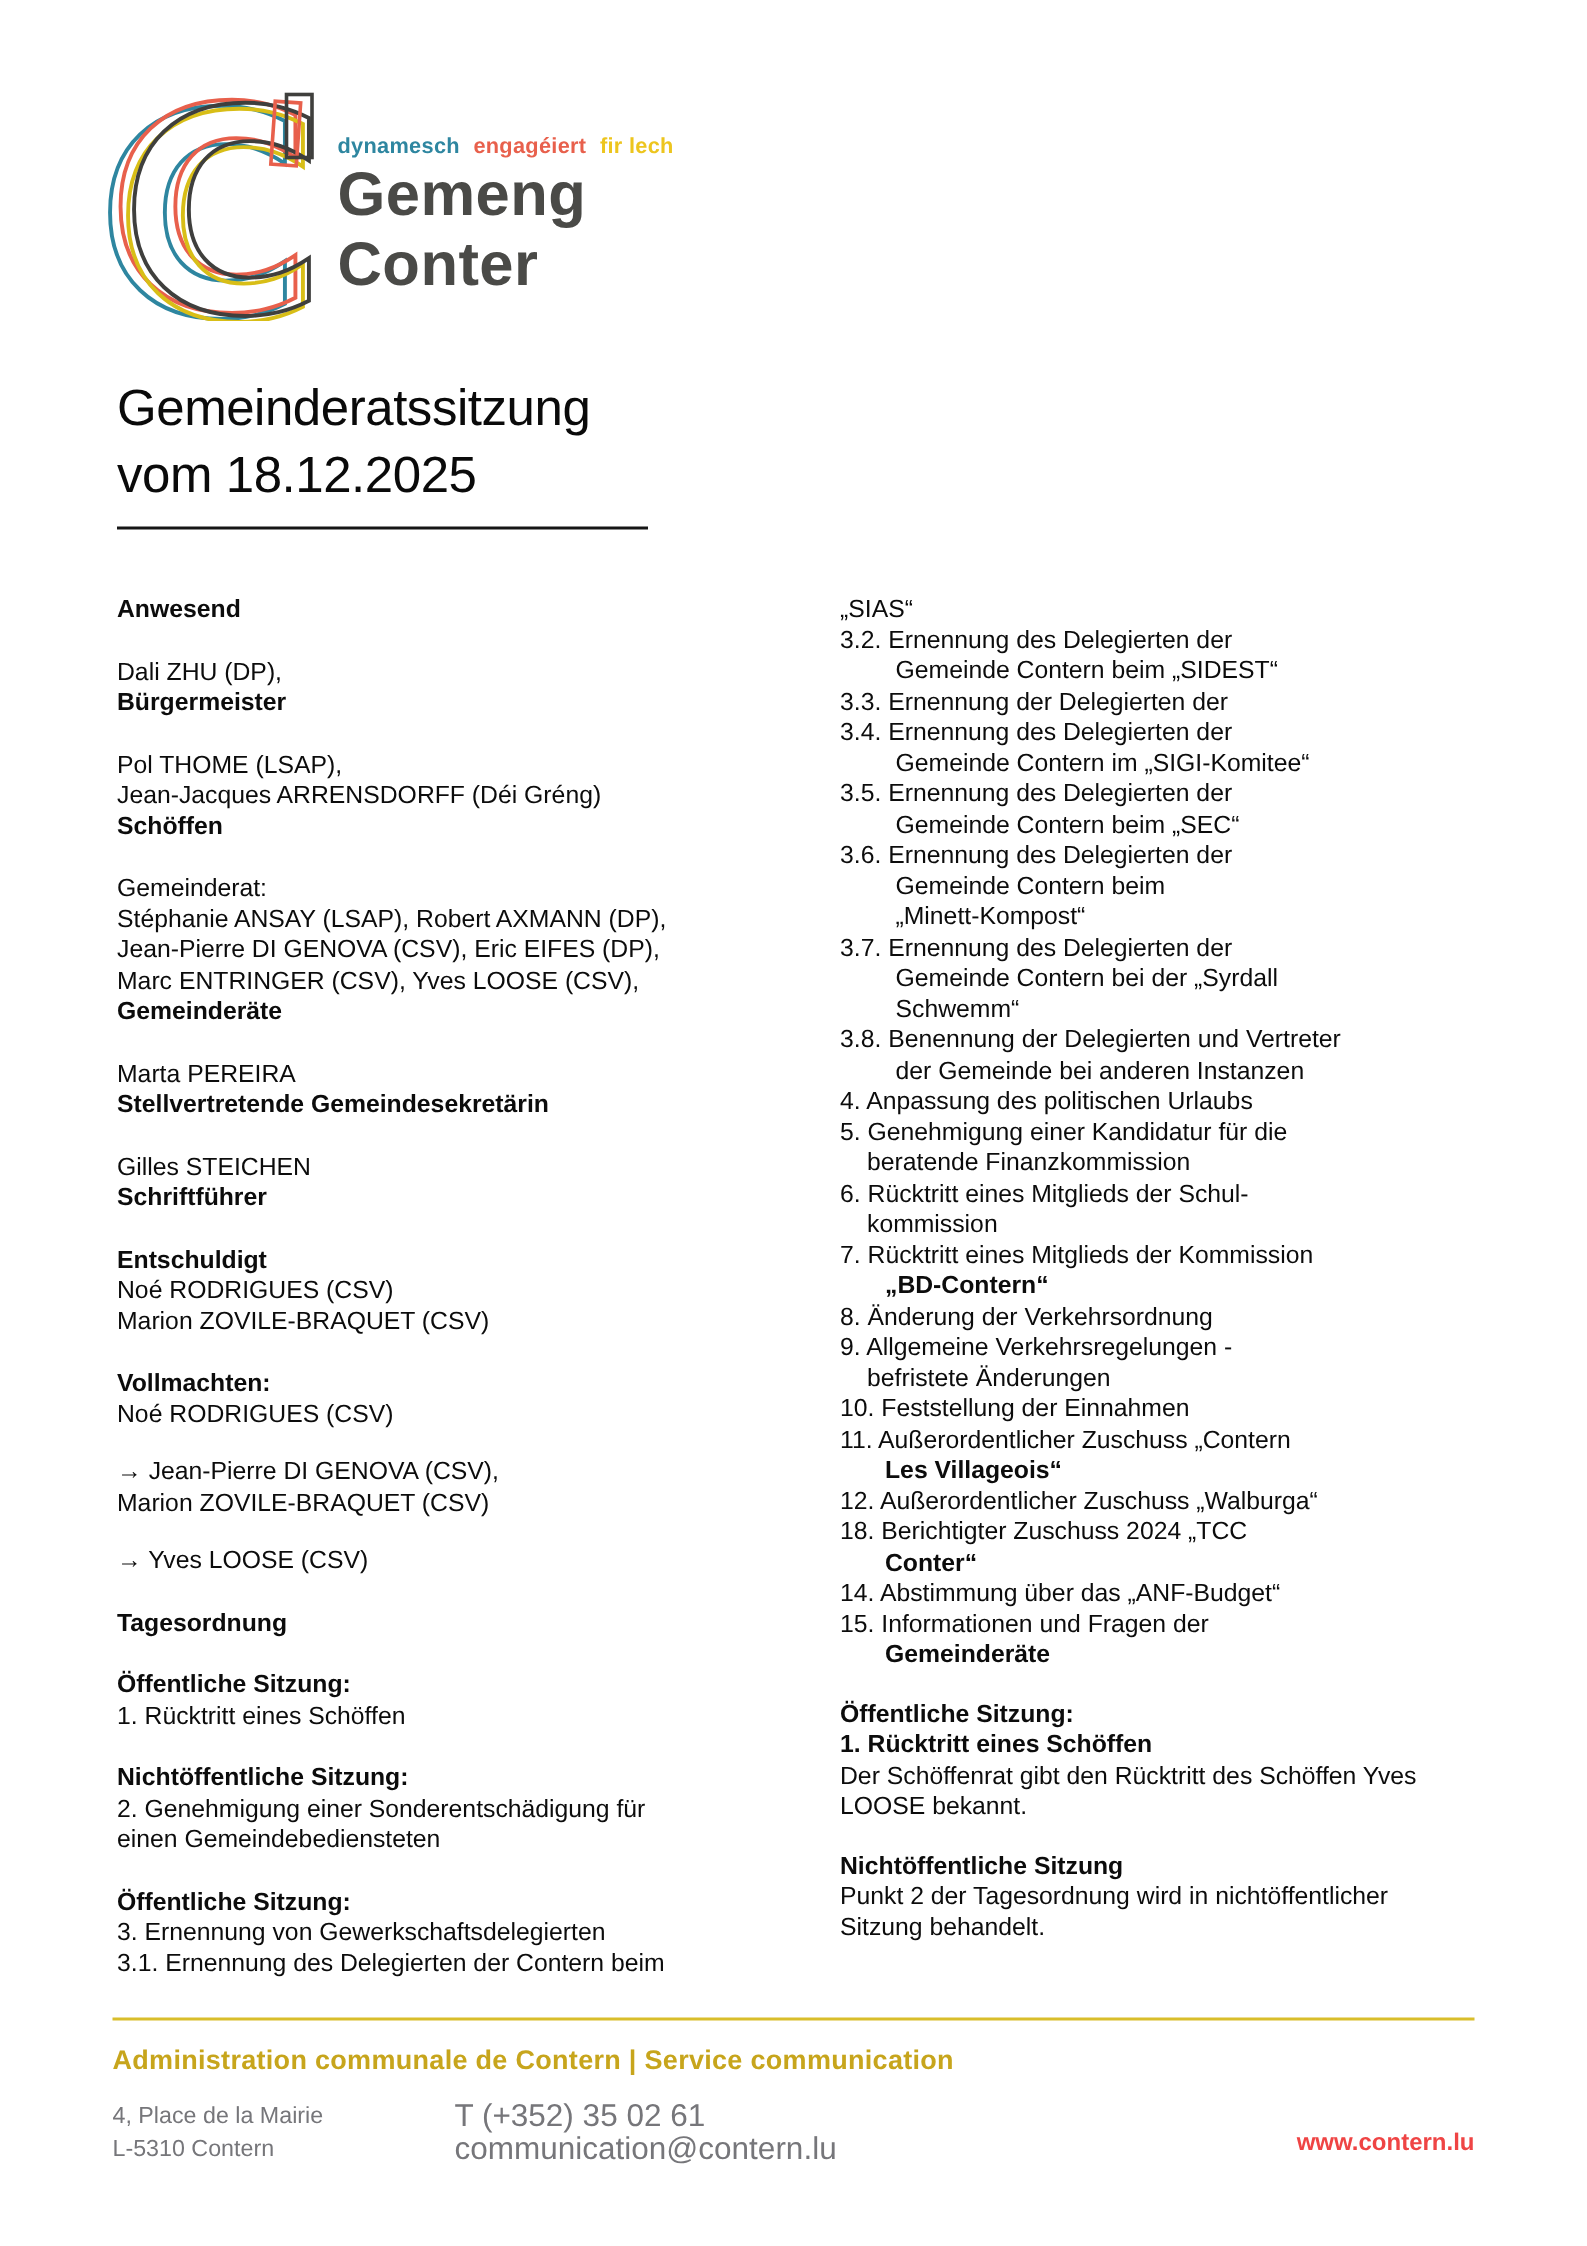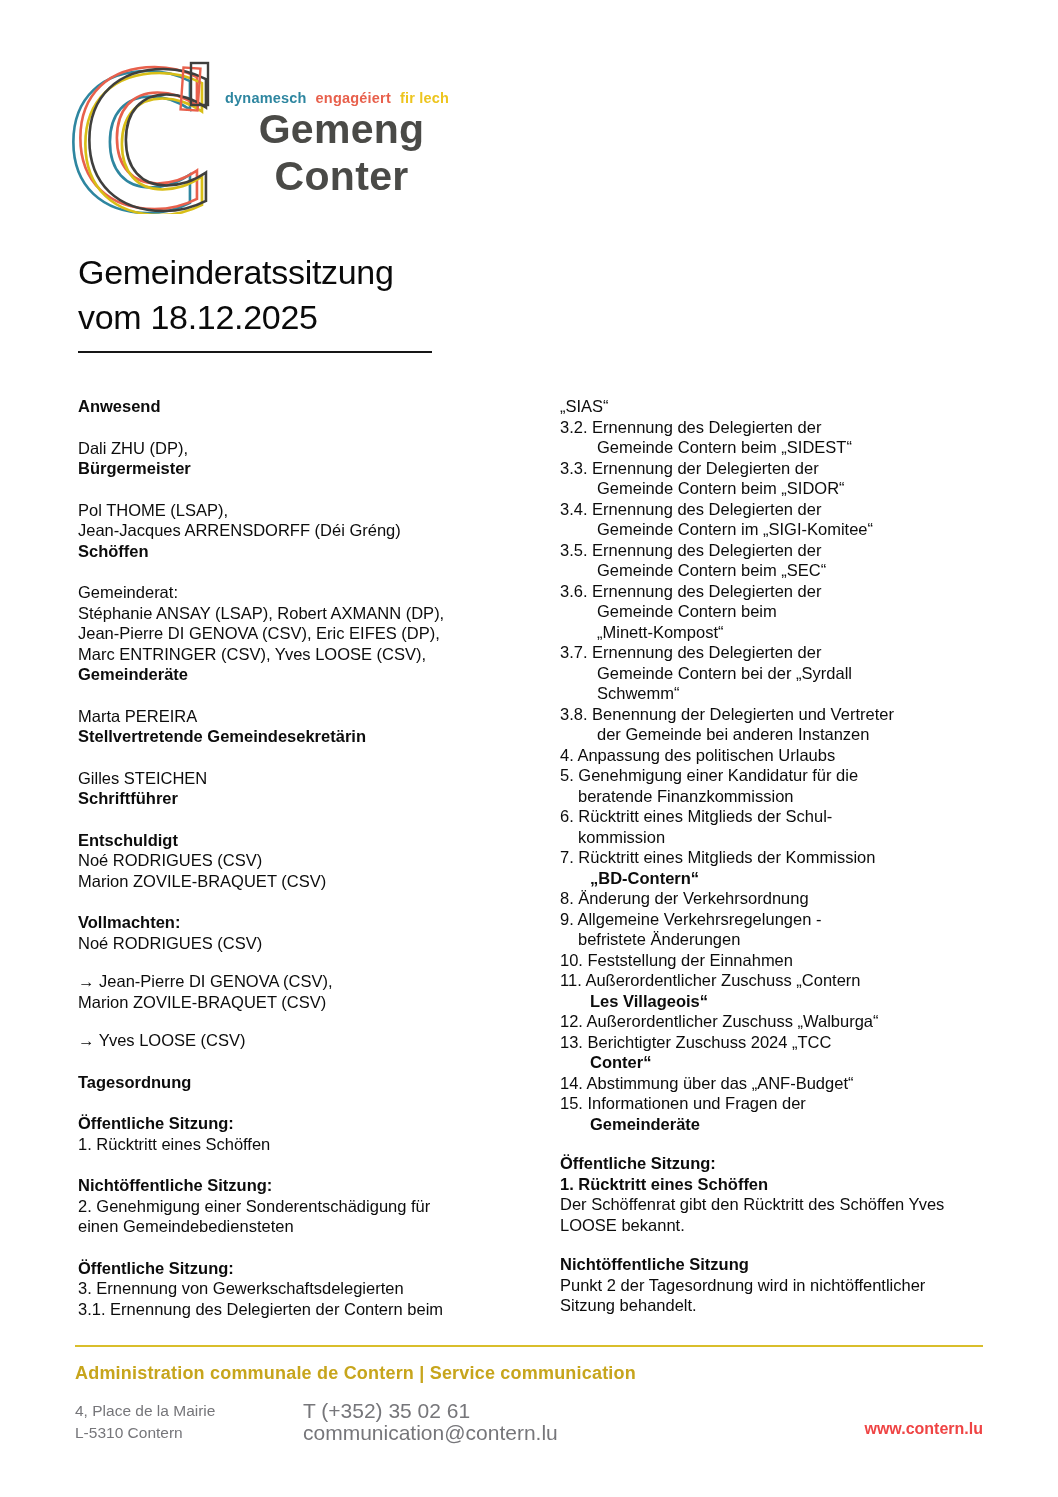--- a/index.html
+++ b/index.html
@@ -5,21 +5,21 @@
   html,body{margin:0;padding:0;background:#ffffff;}
   .page{position:relative;width:1058px;height:1497px;background:#ffffff;overflow:hidden;
         font-family:"Liberation Sans",sans-serif;color:#0c0c0c;}
 
   
   .logo-c{position:absolute;left:72px;top:60px;}
   .logo-text{position:absolute;left:225px;top:90px;}
   .tagline{font-size:14.5px;font-weight:bold;letter-spacing:.2px;white-space:nowrap;}
   .tagline span{margin-right:9px;}
   .tg1{color:#2E86A0;} .tg2{color:#E8604C;} .tg3{color:#EDC51E;}
-  .brand{font-size:41px;font-weight:bold;color:#4A4A47;line-height:47px;letter-spacing:.3px;text-align:center;}
+  .brand{font-size:41px;font-weight:bold;color:#4A4A47;line-height:47px;letter-spacing:.3px;}
 
   
   .title{position:absolute;left:78px;top:250px;font-size:34px;font-weight:normal;
          line-height:45px;letter-spacing:-.3px;color:#0a0a0a;white-space:nowrap;}
   .title-divider{position:absolute;left:78px;top:351px;width:354px;border-top:2px solid #161616;}
 
   
   .col{position:absolute;top:396px;font-size:16.5px;line-height:20.5px;}
   .col-left{left:78px;width:412px;}
   .col-right{left:560px;width:440px;}
@@ -133,21 +133,20 @@
       <div class="line">3.1. Ernennung des Delegierten der Contern beim</div>
     </div>
   </div>
 
   <div class="col col-right">
     <div class="block">
       <div class="line">„SIAS“</div>
       <div class="line">3.2. Ernennung des Delegierten der</div>
       <div class="line ind-a">Gemeinde Contern beim „SIDEST“</div>
       <div class="line">3.3. Ernennung der Delegierten der</div>
-      <div class="line ind-a">Gemeinde Contern beim „SIDOR“</div>
       <div class="line">3.4. Ernennung des Delegierten der</div>
       <div class="line ind-a">Gemeinde Contern im „SIGI-Komitee“</div>
       <div class="line">3.5. Ernennung des Delegierten der</div>
       <div class="line ind-a">Gemeinde Contern beim „SEC“</div>
       <div class="line">3.6. Ernennung des Delegierten der</div>
       <div class="line ind-a">Gemeinde Contern beim</div>
       <div class="line ind-a">„Minett-Kompost“</div>
       <div class="line">3.7. Ernennung des Delegierten der</div>
       <div class="line ind-a">Gemeinde Contern bei der „Syrdall</div>
       <div class="line ind-a">Schwemm“</div>
@@ -160,21 +159,21 @@
       <div class="line ind-b">kommission</div>
       <div class="line">7. Rücktritt eines Mitglieds der Kommission</div>
       <div class="line ind-c">„BD-Contern“</div>
       <div class="line">8. Änderung der Verkehrsordnung</div>
       <div class="line">9. Allgemeine Verkehrsregelungen -</div>
       <div class="line ind-b">befristete Änderungen</div>
       <div class="line">10. Feststellung der Einnahmen</div>
       <div class="line">11. Außerordentlicher Zuschuss „Contern</div>
       <div class="line ind-c">Les Villageois“</div>
       <div class="line">12. Außerordentlicher Zuschuss „Walburga“</div>
-      <div class="line">13. Berichtigter Zuschuss 2024 „TCC</div>
+      <div class="line">18. Berichtigter Zuschuss 2024 „TCC</div>
       <div class="line ind-c">Conter“</div>
       <div class="line">14. Abstimmung über das „ANF-Budget“</div>
       <div class="line">15. Informationen und Fragen der</div>
       <div class="line ind-c">Gemeinderäte</div>
     </div>
     <div class="block">
       <div class="line b">Öffentliche Sitzung:</div>
       <div class="line b">1. Rücktritt eines Schöffen</div>
       <div class="line">Der Schöffenrat gibt den Rücktritt des Schöffen Yves</div>
       <div class="line">LOOSE bekannt.</div>

